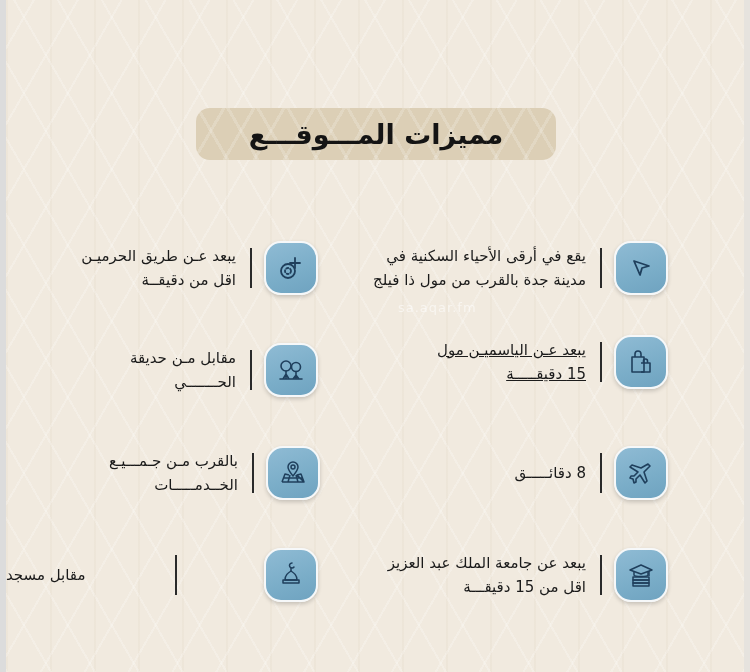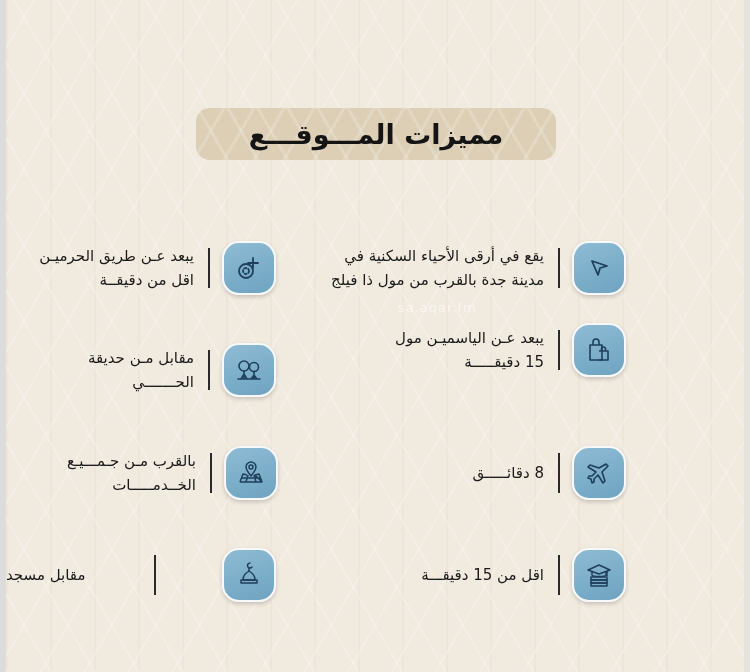--- a/index.html
+++ b/index.html
@@ -34,21 +34,21 @@
       repeating-linear-gradient(60deg, rgba(255,255,255,0.18) 0 3px, transparent 3px 26px),
       repeating-linear-gradient(-60deg, rgba(255,255,255,0.18) 0 3px, transparent 3px 26px);
     display: flex; align-items: center; justify-content: center;
   }
   .title-text {
     font-family: "DejaVu Sans", sans-serif;
     font-weight: bold; font-size: 27px; color: #141414;
     direction: rtl;
   }
   .feature {
-    position: absolute; height: 60px; width: 270px;
+    position: absolute; height: 60px; width: 312px;
     display: flex; flex-direction: row-reverse; align-items: center;
   }
   .icon-box {
     width: 54px; height: 54px; flex: 0 0 54px;
     border-radius: 17px;
     background: linear-gradient(160deg, #8fbbd4 0%, #7aadc8 60%, #6fa3c0 100%);
     border: 2px solid #f6f8f9;
     box-shadow: 0 2px 4px rgba(0,0,0,0.18);
     display: flex; align-items: center; justify-content: center;
   }
@@ -100,21 +100,21 @@
         <path d="M19 5 V15 M14 10 H24"></path>
       </svg>
   </div>
   <div class="divider"></div>
   <div class="text">
     <div>يبعد عـن طريق الحرميـن</div>
     <div>اقل من دقيقــة</div>
   </div>
 </div>
 
-<div class="feature" style="left:356px; top:320px;">
+<div class="feature" style="left:356px; top:332px;text-decoration:underline;">
   <div class="icon-box">
     <svg viewBox="0 0 30 30" fill="none" stroke="#1f3f5c" stroke-width="1.6" stroke-linejoin="round">
         <path d="M6 10 H18 V25 H6 Z"></path>
         <path d="M9 10 V7 a3 3 0 0 1 6 0 V10"></path>
         <path d="M15 16 H24 V25 H15"></path>
         <path d="M17.5 16 V14 a2 2 0 0 1 4 0 V16"></path>
       </svg>
   </div>
   <div class="divider"></div>
   <div class="text">
@@ -171,20 +171,21 @@
         <path d="M4 10 L15 5 L26 10 L15 14 Z"></path>
         <path d="M8 12 V15 c0 2 14 2 14 0 V12"></path>
         <path d="M23 11 V16"></path>
         <rect x="7" y="17" width="16" height="3"></rect>
         <rect x="7" y="20" width="16" height="3"></rect>
         <rect x="7" y="23" width="16" height="3"></rect>
       </svg>
   </div>
   <div class="divider"></div>
   <div class="text">
+    <div>يبعد عن جامعة الملك عبد العزيز</div>
     <div>اقل من 15 دقيقـــة</div>
   </div>
 </div>
 
 <div class="feature" style="left:6px; top:545px;justify-content:space-between;">
   <div class="icon-box">
     <svg viewBox="0 0 30 30" fill="none" stroke="#1f3f5c" stroke-width="1.5" stroke-linecap="round" stroke-linejoin="round">
         <path d="M16 3 a2.5 2.5 0 1 0 2 4"></path>
         <path d="M15 8 V11"></path>
         <path d="M9 20 C9 15 12 13 15 11 C18 13 21 15 21 20 Z"></path>

